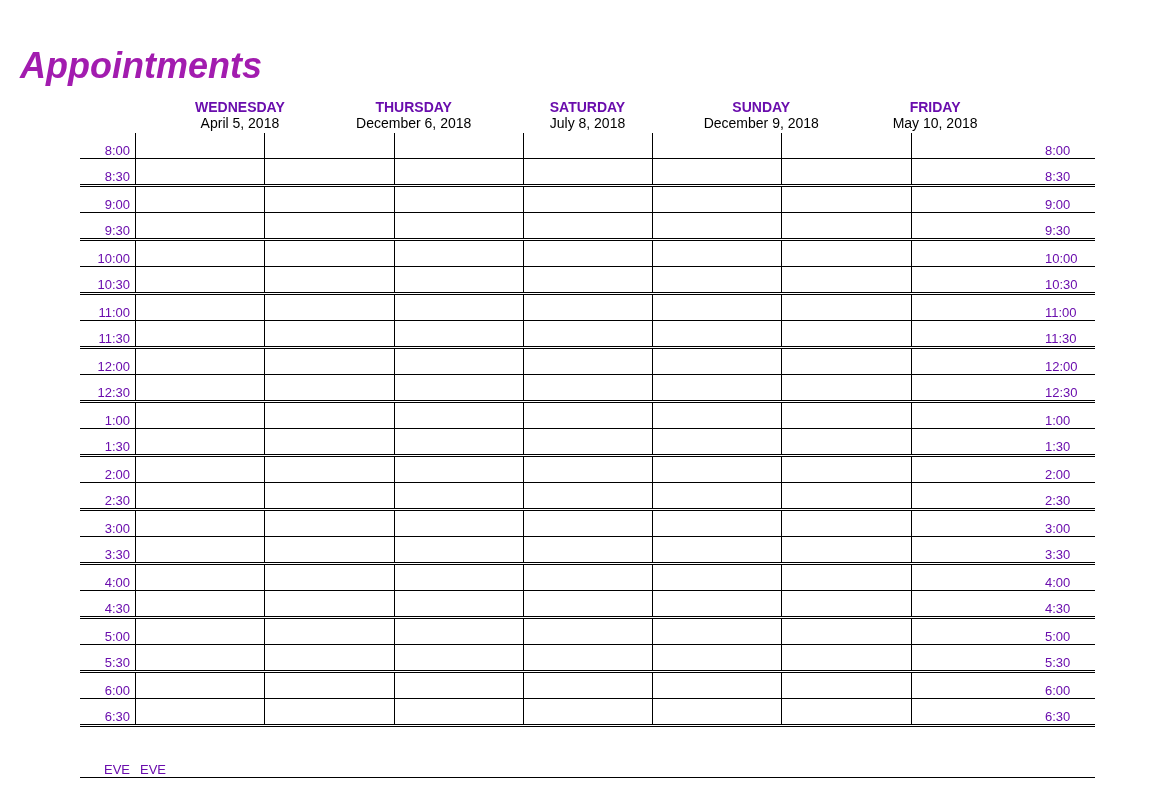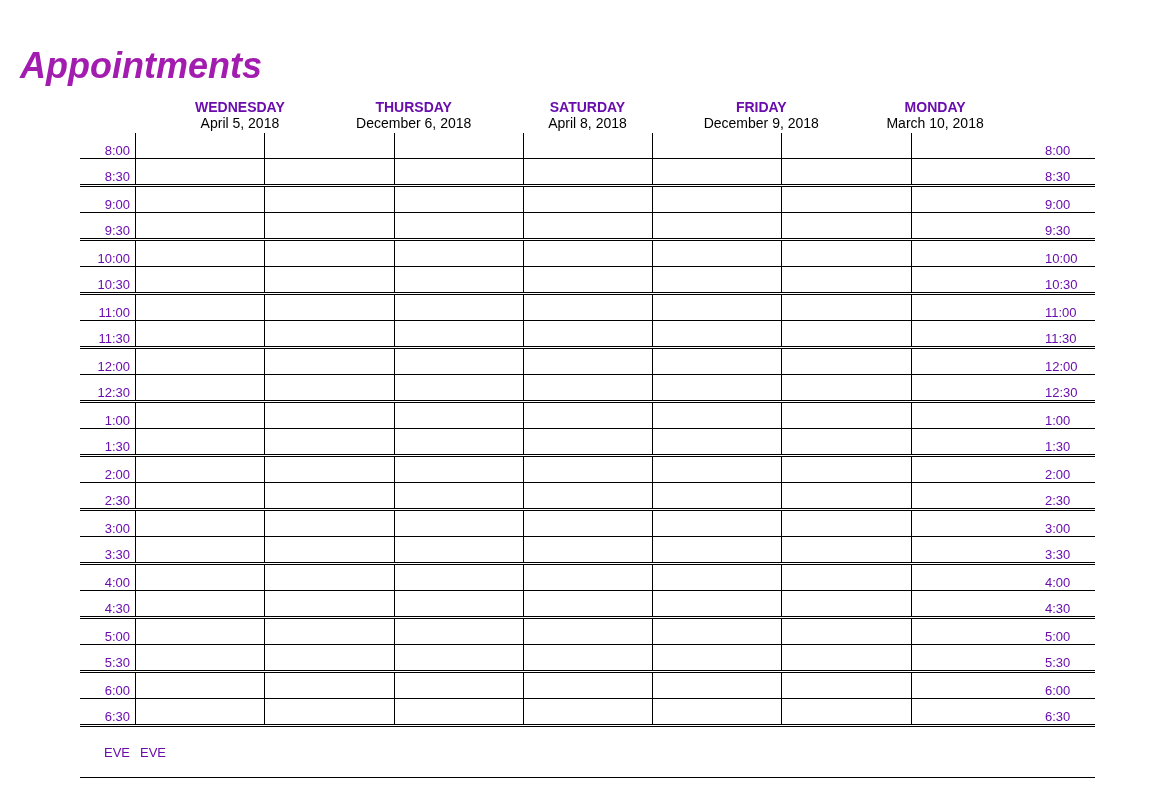--- a/index.html
+++ b/index.html
@@ -62,21 +62,21 @@
     flex: 1;
     height: 100%;
     border-left: 1px solid #000;
     box-sizing: border-box;
   }
   .row .cell:first-of-type {
     border-left: none;
   }
   .eve-row {
     display: flex;
-    align-items: center;
+    align-items: flex-end;
     height: 50px;
     border-bottom: 1px solid #000;
     margin-top: 0px;
   }
   .header-wrap {
     display: flex;
     margin-bottom: 2px;
     gap: 36px;
   }
 </style>
@@ -92,29 +92,29 @@
     <div class="day-col">
       <div class="day-name">WEDNESDAY</div>
       <div class="day-date">April 5, 2018</div>
     </div>
     <div class="day-col">
       <div class="day-name">THURSDAY</div>
       <div class="day-date">December 6, 2018</div>
     </div>
     <div class="day-col">
       <div class="day-name">SATURDAY</div>
-      <div class="day-date">April 8, 2018</div>
+      <div class="day-date">July 8, 2018</div>
+    </div>
+    <div class="day-col">
+      <div class="day-name">SUNDAY</div>
+      <div class="day-date">December 9, 2018</div>
     </div>
     <div class="day-col">
       <div class="day-name">FRIDAY</div>
-      <div class="day-date">December 9, 2018</div>
-    </div>
-    <div class="day-col">
-      <div class="day-name">MONDAY</div>
-      <div class="day-date">March 10, 2018</div>
+      <div class="day-date">May 10, 2018</div>
     </div>
     <div class="time-col-right"></div>
   </div>
 
   <div id="time-rows">
       <div class="row">
         <div class="time-col-left">8:00</div>
         <div class="cell"></div>
         <div class="cell"></div>
         <div class="cell"></div>

